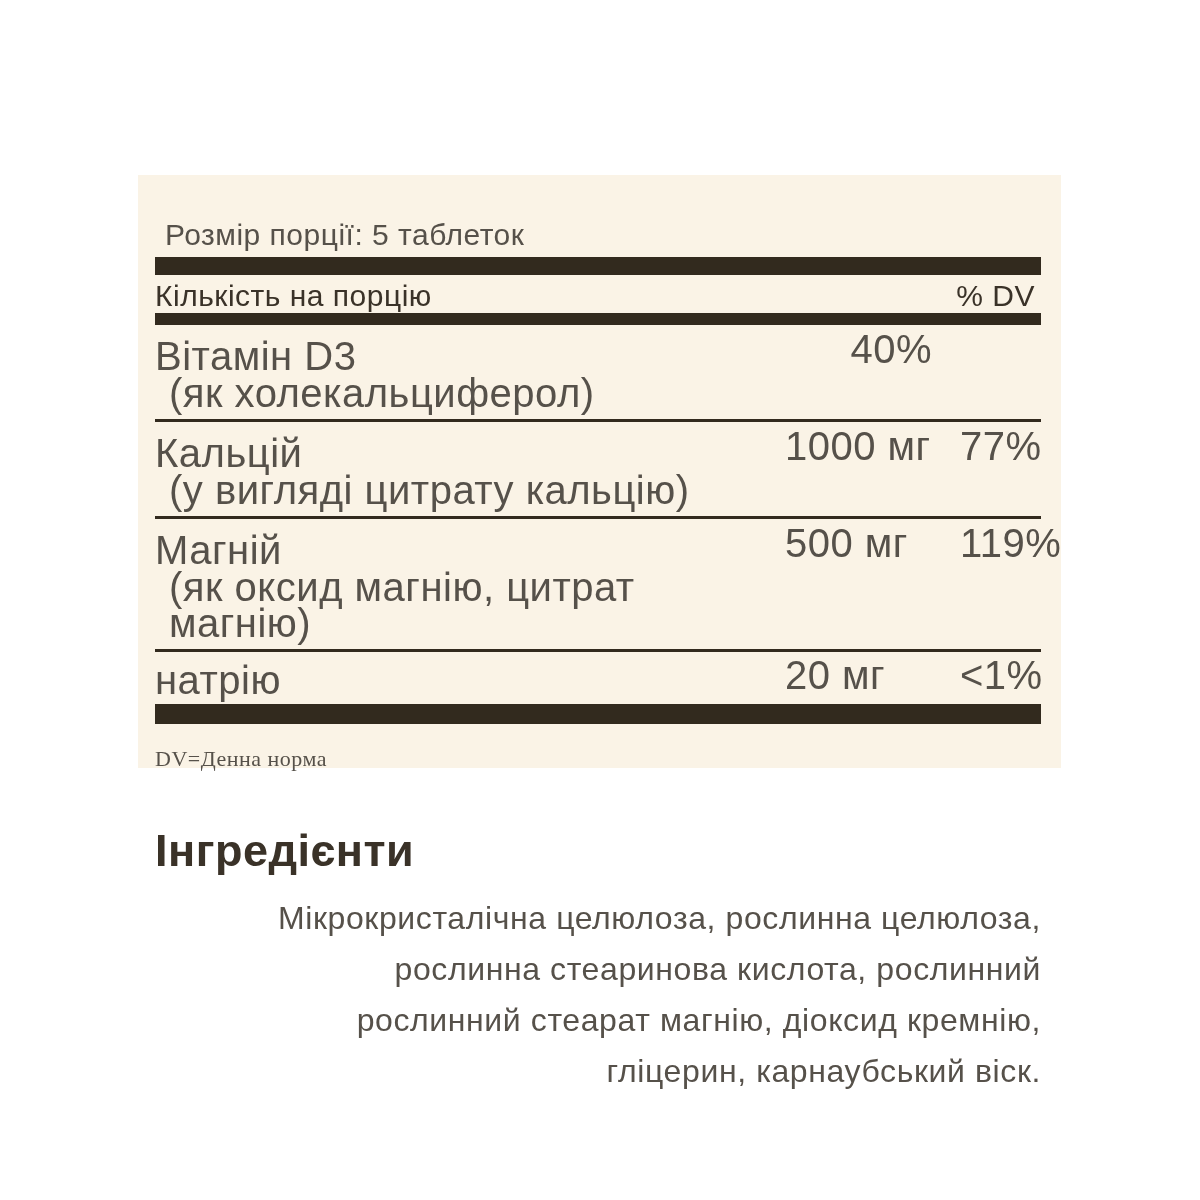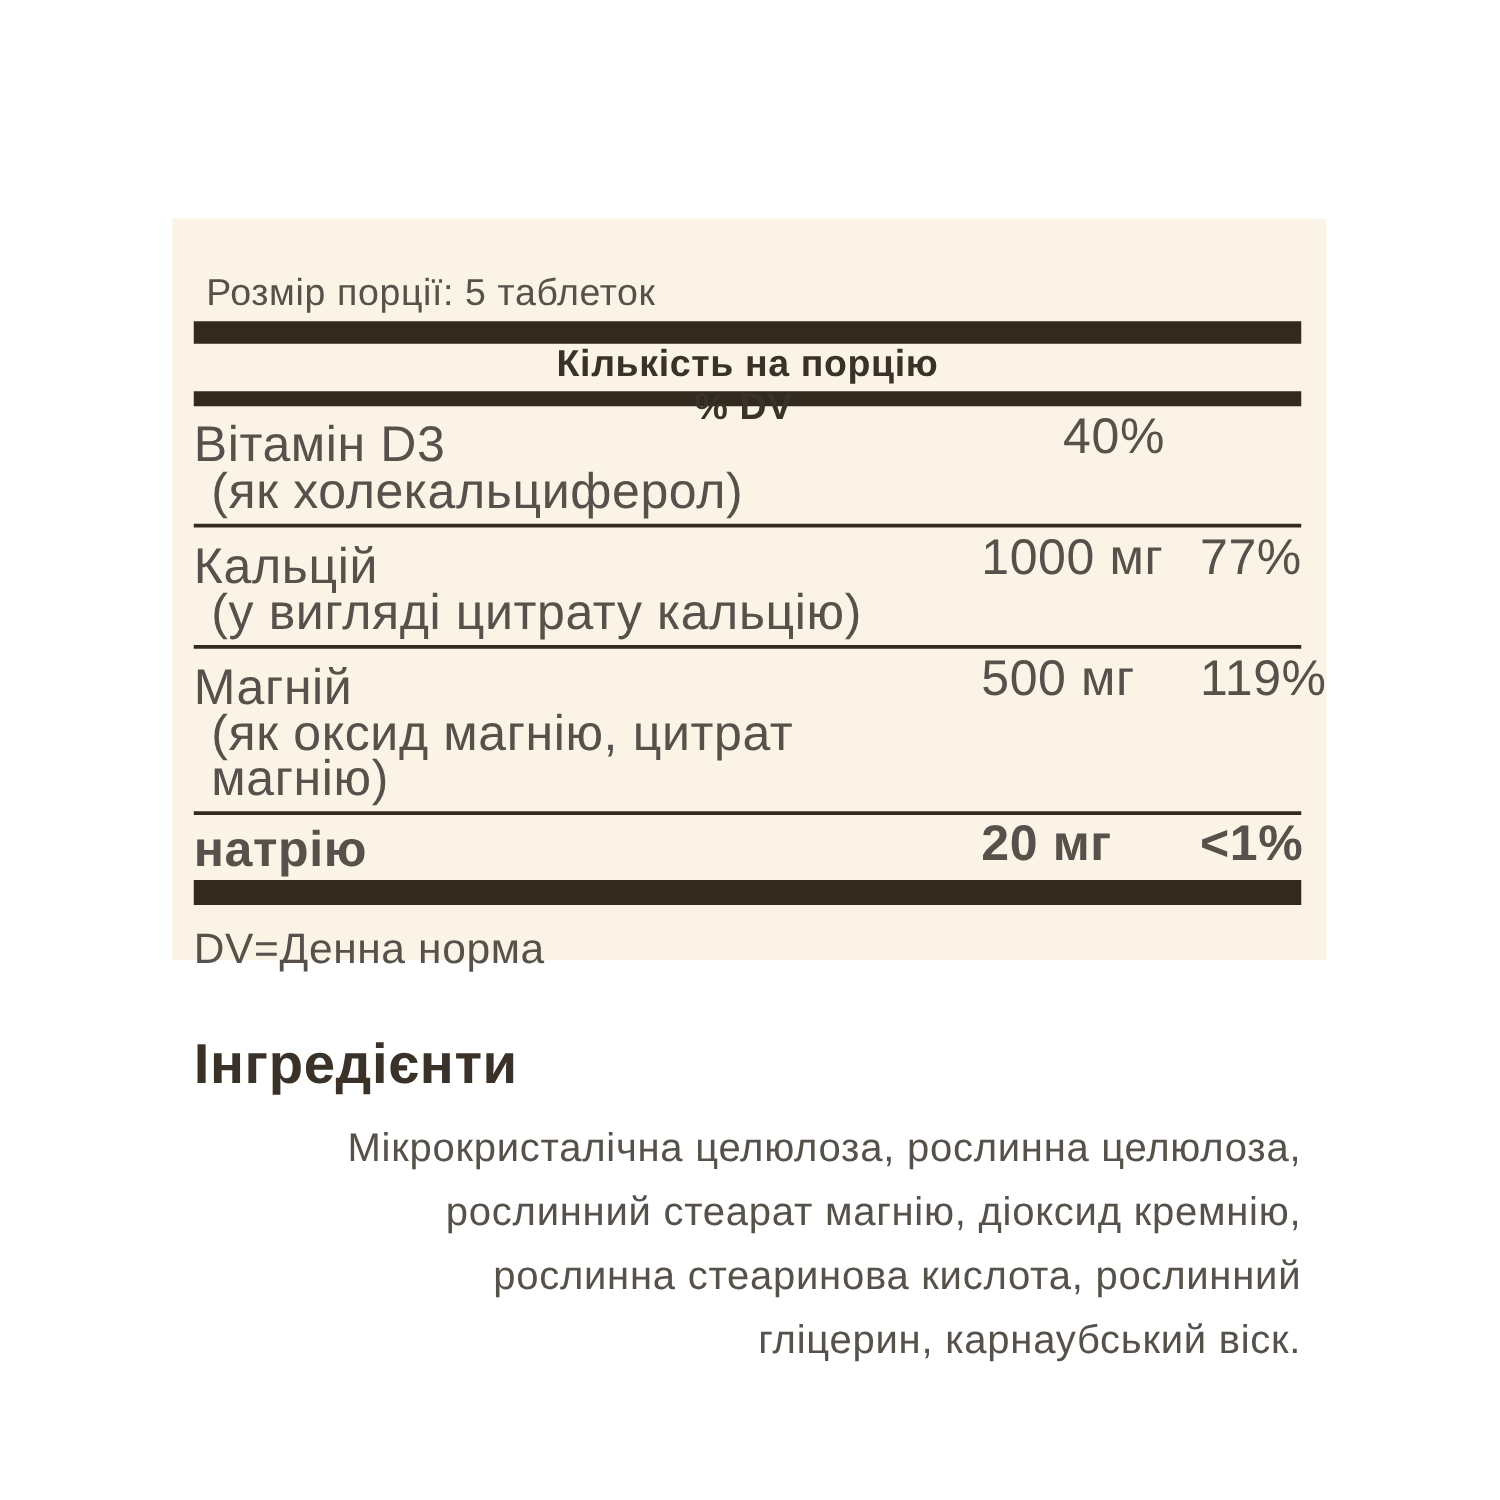--- a/index.html
+++ b/index.html
@@ -31,51 +31,51 @@
     letter-spacing:0.5px;
     color:var(--text);
     margin-bottom:3px;
   }
   .bar-thick{height:18px;background:var(--bar);}
   .bar-thin{height:12px;background:var(--bar);}
   .bar-bottom{height:20px;background:var(--bar);}
   .head-row{
     display:flex;
     justify-content:space-between;
-    align-items:center;
+    align-items:flex-end;
     height:38px;
     font-size:30px;
-    font-weight:700;
+    font-weight:400;
     letter-spacing:0.5px;
     color:var(--bold-text);
-    flex-direction:column;
   }
   .head-row .dv-head{padding-right:6px;}
   .row{
     display:grid;
     grid-template-columns:630px 175px 1fr;
     padding:6px 0 8px 0;
     font-size:40px;
     line-height:36px;
     letter-spacing:0.5px;
     color:var(--text);
   }
   .row.bordered{border-bottom:3px solid var(--bar);}
   .row .name-cell{padding-top:7px;}
   .row .detail{padding-left:14px;margin-top:1px;}
   .row .amount-cell{text-align:left;}
   .row .pct-cell{text-align:right;padding-right:28px;}
-  .row.single{padding:5px 0 6px 0;font-weight:bold;}
+  .row.single{padding:5px 0 6px 0;}
   .row.single .name-cell{padding-top:5px;}
   .footnote{
     margin-top:17px;
-    font-size:34px;
+    font-size:22px;
     line-height:36px;
     letter-spacing:0.5px;
     color:var(--text);
+    font-family:Liberation Serif, serif;
   }
   .ingredients-title{
     margin-top:48px;
     font-size:45px;
     font-weight:700;
     letter-spacing:0.5px;
     color:var(--bold-text);
   }
   .ingredients-text{
     margin-top:16px;
@@ -143,18 +143,18 @@
   </div>
 
   <div class="bar-bottom"></div>
 
   <div class="footnote">DV=Денна норма</div>
 
   <div class="ingredients-title">Інгредієнти</div>
 
   <div class="ingredients-text">
     <div>Мікрокристалічна целюлоза, рослинна целюлоза,</div>
+    <div>рослинна стеаринова кислота, рослинний</div>
     <div>рослинний стеарат магнію, діоксид кремнію,</div>
-    <div>рослинна стеаринова кислота, рослинний</div>
     <div>гліцерин, карнаубський віск.</div>
   </div>
 
 </div>
 
 </body></html>

